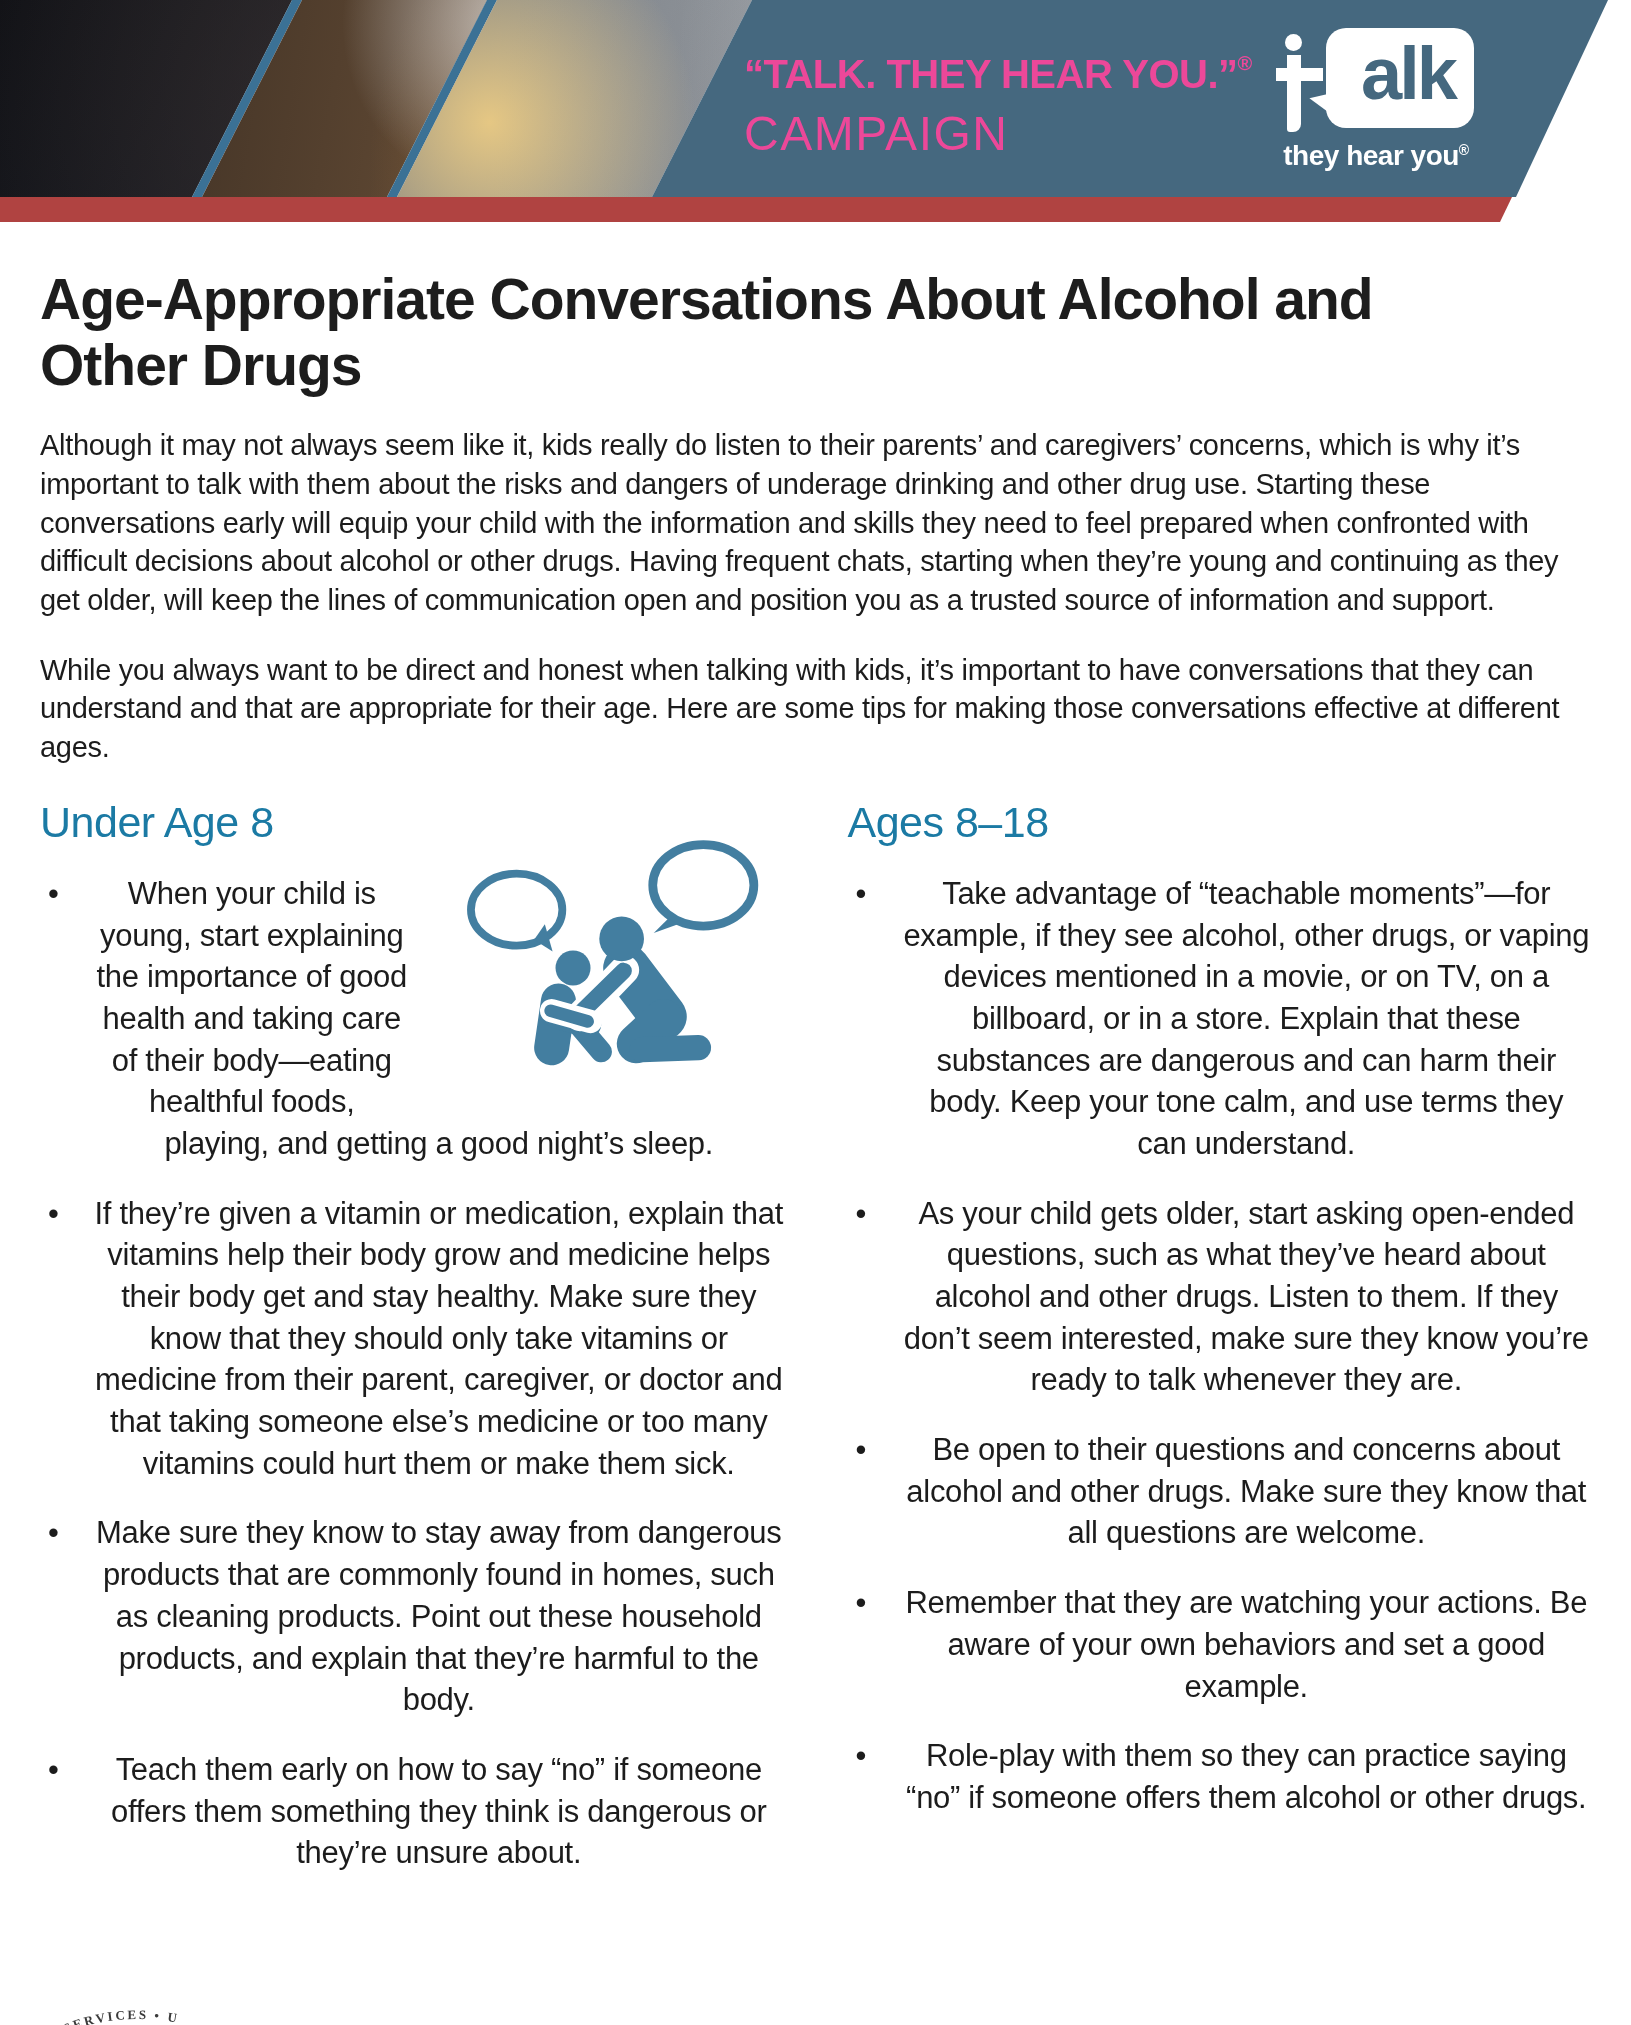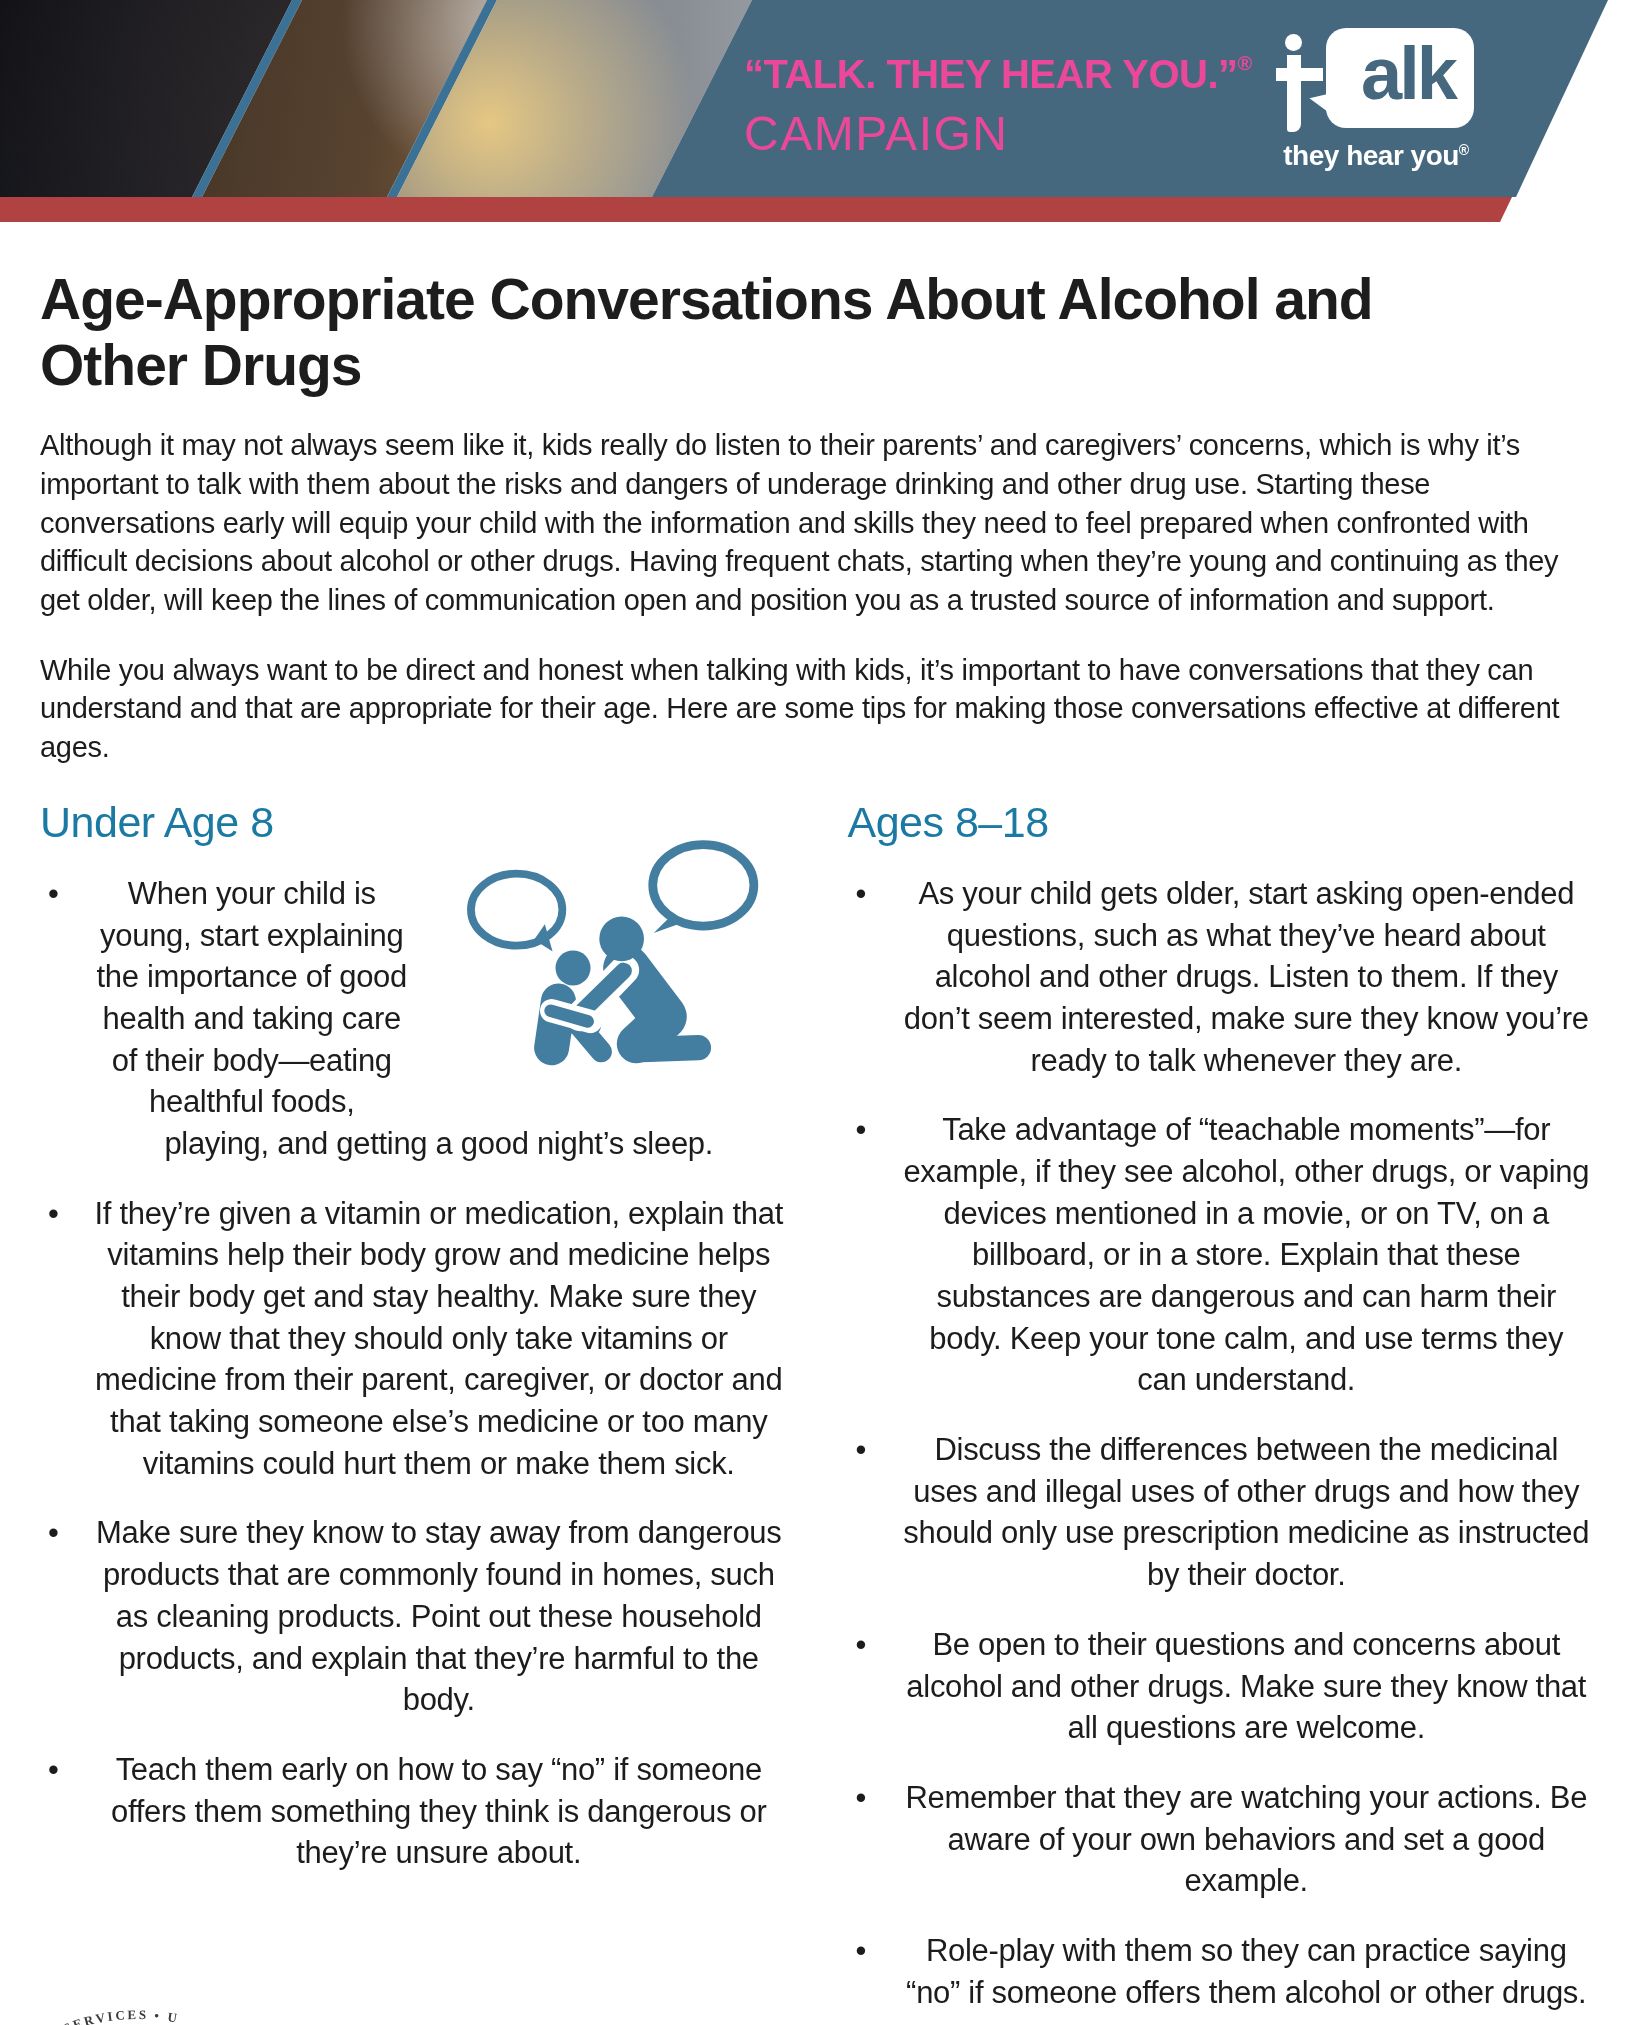--- a/index.html
+++ b/index.html
@@ -186,23 +186,22 @@
         <li>When your child is young, start explaining the importance of good health and taking care of their body—eating healthful foods, playing, and getting a good night’s sleep.</li>
         <li>If they’re given a vitamin or medication, explain that vitamins help their body grow and medicine helps their body get and stay healthy. Make sure they know that they should only take vitamins or medicine from their parent, caregiver, or doctor and that taking someone else’s medicine or too many vitamins could hurt them or make them sick.</li>
         <li>Make sure they know to stay away from dangerous products that are commonly found in homes, such as cleaning products. Point out these household products, and explain that they’re harmful to the body.</li>
         <li>Teach them early on how to say “no” if someone offers them something they think is dangerous or they’re unsure about.</li>
       </ul>
     </section>
 
     <section class="col">
       <h2 class="sec-heading">Ages 8–18</h2>
       <ul class="bullets">
+        <li>Take advantage of “teachable moments”—for example, if they see alcohol, other drugs, or vaping devices mentioned in a movie, or on TV, on a billboard, or in a store. Explain that these substances are dangerous and can harm their body. Keep your tone calm, and use terms they can understand.</li>
         <li>As your child gets older, start asking open-ended questions, such as what they’ve heard about alcohol and other drugs. Listen to them. If they don’t seem interested, make sure they know you’re ready to talk whenever they are.</li>
-        <li>Take advantage of “teachable moments”—for example, if they see alcohol, other drugs, or vaping devices mentioned in a movie, or on TV, on a billboard, or in a store. Explain that these substances are dangerous and can harm their body. Keep your tone calm, and use terms they can understand.</li>
-        <li>Discuss the differences between the medicinal uses and illegal uses of other drugs and how they should only use prescription medicine as instructed by their doctor.</li>
         <li>Be open to their questions and concerns about alcohol and other drugs. Make sure they know that all questions are welcome.</li>
         <li>Remember that they are watching your actions. Be aware of your own behaviors and set a good example.</li>
         <li>Role-play with them so they can practice saying “no” if someone offers them alcohol or other drugs.</li>
       </ul>
     </section>
 
   </div>
 </main>
 
 <div class="seal">

